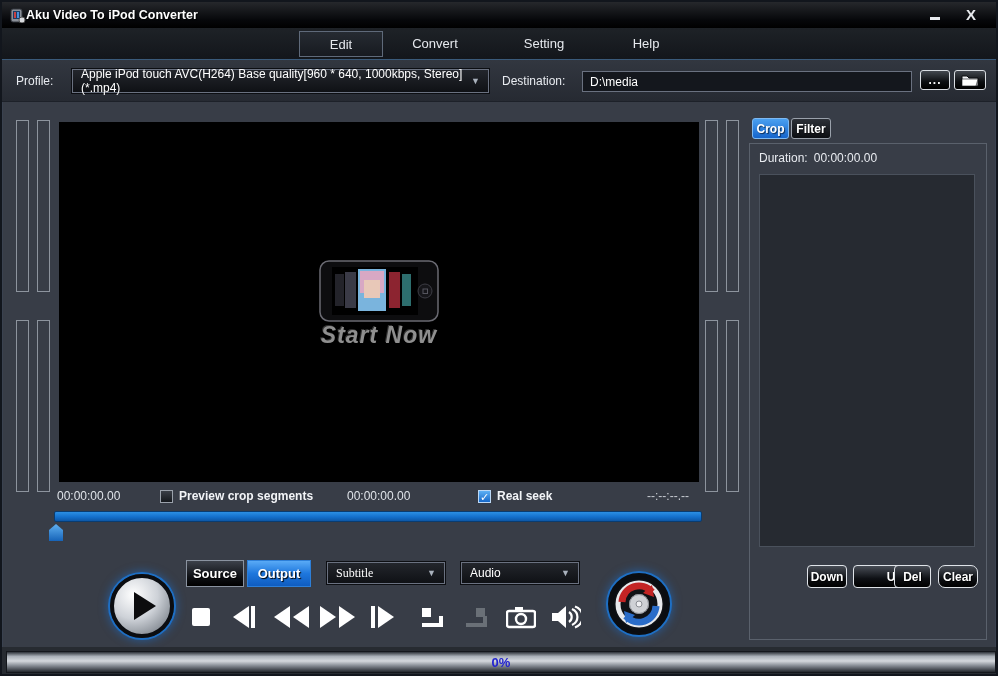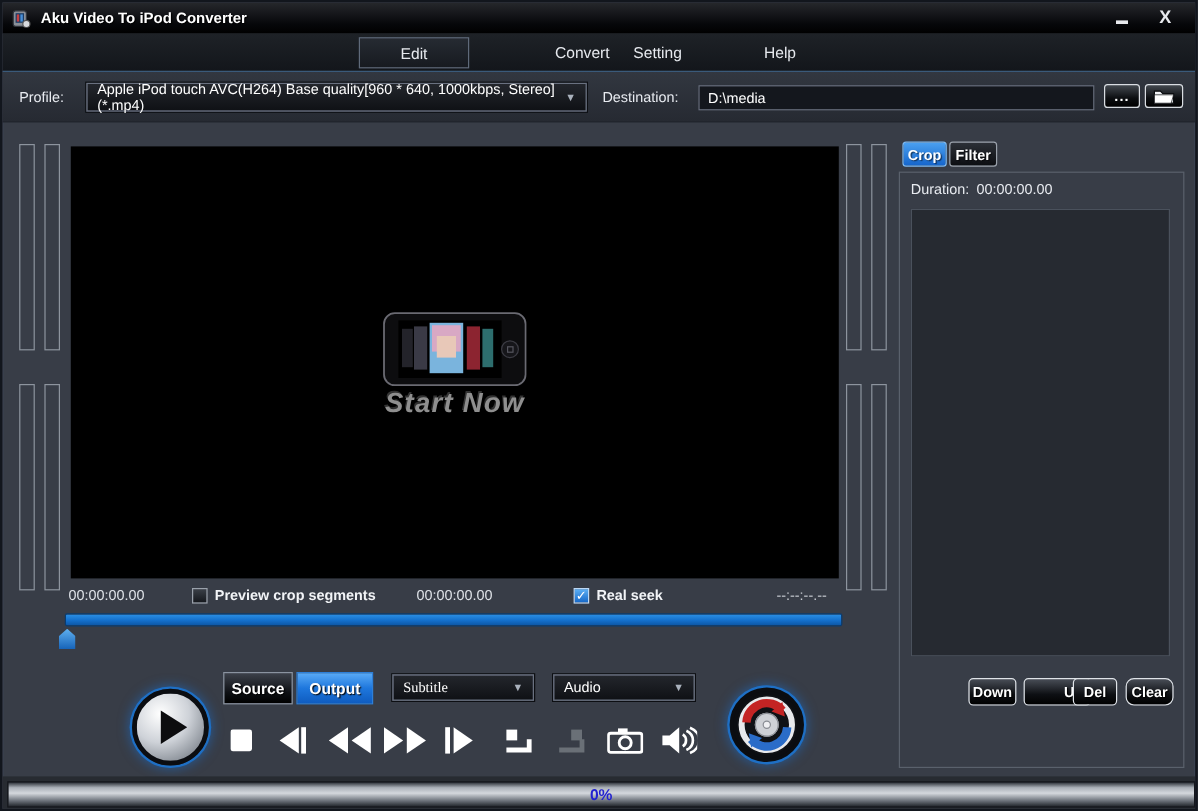--- a/index.html
+++ b/index.html
@@ -9,40 +9,40 @@
     position:relative; width:998px; height:676px; overflow:hidden;
     background:#383d47; border:2px solid #12161d; box-shadow:inset 0 0 0 1px #3a4250;
   }
   
   #titlebar {
     position:absolute; left:0; top:0; width:100%; height:26px;
     background:linear-gradient(#26282c, #06070a 70%, #000);
     display:flex; align-items:center;
   }
   .app-icon { width:16px; height:16px; margin-left:8px; }
-  #title { margin-left:8px; color:#fff; font-size:12.5px; font-weight:bold; text-shadow:1px 1px 1px #000; }
+  #title { color:#fff; font-size:12.5px; font-weight:bold; text-shadow:1px 1px 1px #000; }
   .win-btn {
     position:absolute; top:2px; width:26px; height:21px; color:#e8eaee;
     text-align:center; font-weight:bold; font-size:13px; line-height:21px; cursor:default;
   }
   #min-btn { right:48px; }
   #close-btn { right:12px; font-size:15px; }
   #min-btn .bar { display:block; margin:13px auto 0; width:10px; height:3px; background:#e8eaee; }
   
   #nav {
     position:absolute; left:0; top:26px; width:100%; height:32px;
     background:linear-gradient(#1e2227, #13161b);
     border-bottom:1px solid #3a5a7a;
   }
   .nav-tab {
-    position:absolute; top:3px; height:26px; width:92px; line-height:26px;
+    position:absolute; top:3px; height:26px; width:84px; line-height:26px;
     text-align:center; color:#e6e9ee; font-size:13px;
   }
   .nav-tab.active { border:1px solid #5f6a7a; background:linear-gradient(#262b32,#171a20); }
-  #tab-edit{left:297px;} #tab-convert{left:414px;text-align:right;} #tab-setting{left:500px;} #tab-help{left:602px;}
+  #tab-edit{left:297px;} #tab-convert{left:391px;} #tab-setting{left:500px;} #tab-help{left:602px;}
   
   #toolbar {
     position:absolute; left:0; top:58px; width:100%; height:42px;
     background:linear-gradient(#323740, #262a32); border-bottom:1px solid #1d2129;padding-left:48px;
   }
   .tb-label { position:absolute; top:14px; color:#e8ebf0; font-size:12px; }
   #profile-label { left:14px; }
   #dest-label { left:500px; }
   .select-box {
     position:absolute; background:linear-gradient(#23262c, #0f1115);

